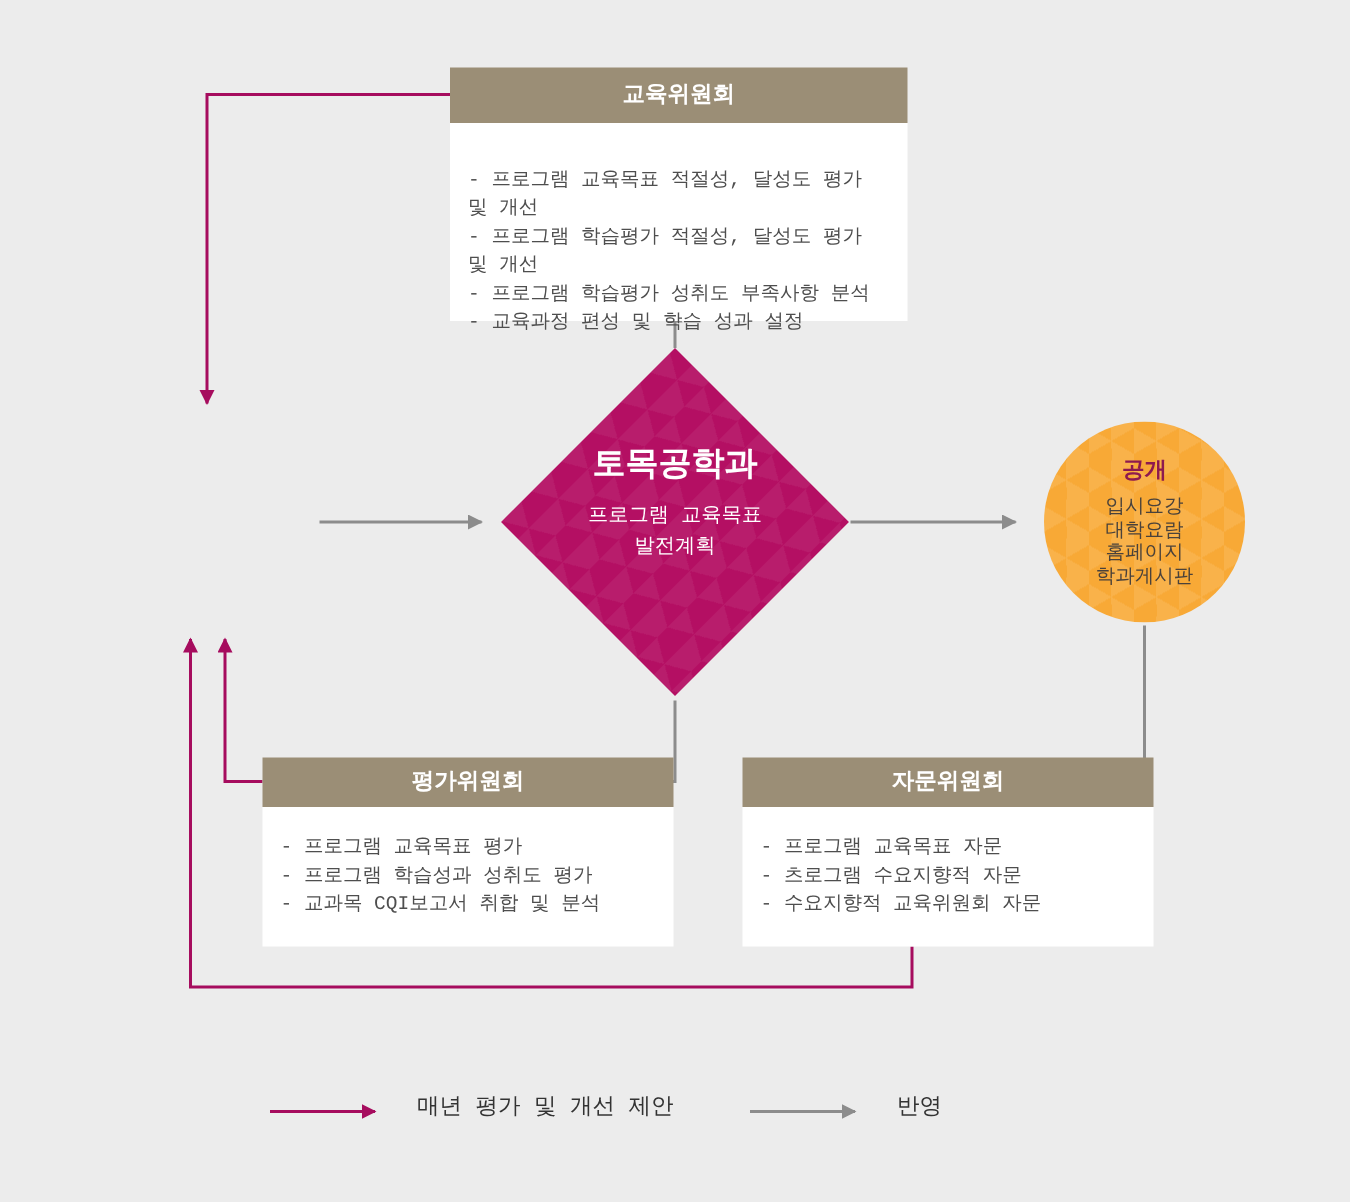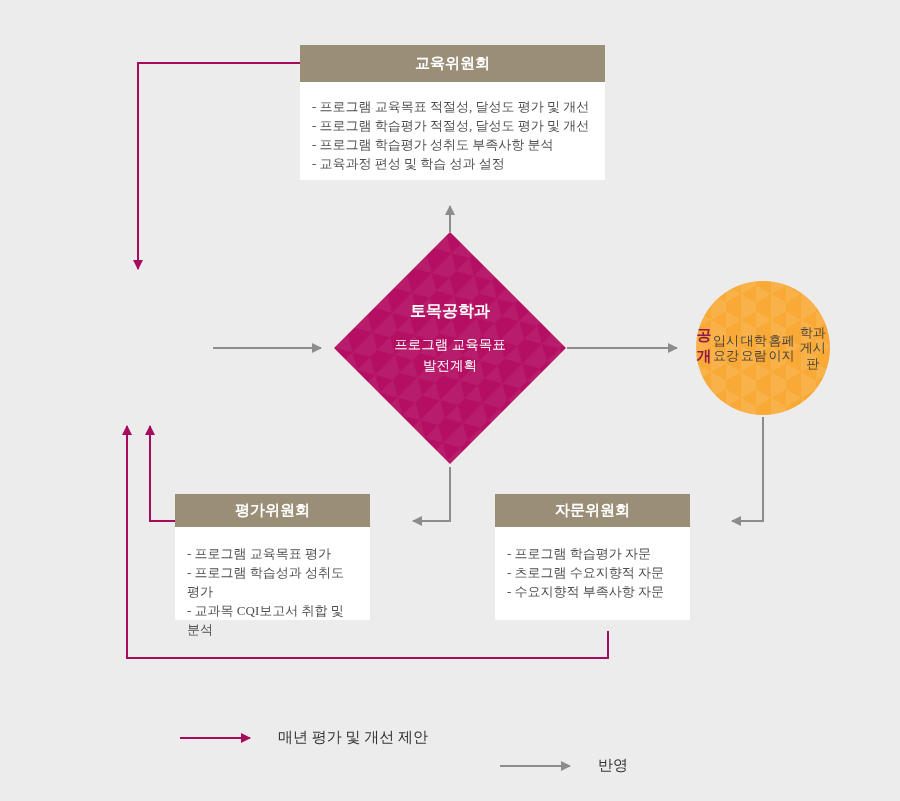--- a/index.html
+++ b/index.html
@@ -2,21 +2,21 @@
 <html><head>
 <meta charset="utf-8">
 <style>
   html, body { margin: 0; padding: 0; }
   body { background: #ececec; }
   .canvas {
     position: relative;
     width: 900px;
     height: 801px;
     background: #ececec;
-    font-family: Liberation Serif, serif;
+    font-family: Liberation Mono, monospace;
     overflow: hidden;
   }
   .arrow-layer {
     position: absolute;
     left: 0; top: 0;
     width: 900px; height: 801px;
     pointer-events: none;
   }
 
   
@@ -30,40 +30,40 @@
   .committee-body {
     background: #ffffff;
     box-sizing: border-box;
     color: #4e4e4e;
     font-size: 13px;
     line-height: 19px;
     text-align: left;
   }
   .edu-box { left: 300px; top: 45px; width: 305px; }
   .edu-box .committee-header { height: 37px; line-height: 37px; font-size: 15px; }
-  .edu-box .committee-body { height: 98px; padding: 15px 12px 0 12px; }
-
-  .small-box { width: 195px; top: 494px; }
+  .edu-box .committee-body { height: 132px; padding: 28px 12px 0 12px; }
+
+  .small-box { width: 274px; top: 505px; }
   .eval-box { left: 175px; }
   .advisory-box { left: 495px; }
   .small-box .committee-header { height: 33px; line-height: 33px; font-size: 15px; }
   .small-box .committee-body { height: 93px; padding: 17px 12px 4px 12px; }
 
   
   .circle {
     position: absolute;
     border-radius: 50%;
     background-color: #f8a936;
     background-image: conic-gradient(from 0deg at 50% 50%,
       rgba(255,255,255,0.10) 0deg 60deg, rgba(255,255,255,0) 60deg 120deg,
       rgba(255,255,255,0.10) 120deg 180deg, rgba(255,255,255,0) 180deg 240deg,
       rgba(255,255,255,0.10) 240deg 300deg, rgba(255,255,255,0) 300deg 360deg);
     background-size: 30px 26px;
     display: flex;
-    flex-direction: row;
+    flex-direction: column;
     align-items: center;
     justify-content: center;
     text-align: center;
   }
   .left-circle { left: 70px; top: 278px; width: 140px; height: 140px; }
   .right-circle { left: 696px; top: 281px; width: 134px; height: 134px; }
   .circle-title {
     color: #8e1a4f;
     font-weight: bold;
     font-size: 15px;
@@ -90,34 +90,34 @@
     background-size: 32px 28px;
   }
   .diamond-text {
     position: absolute;
     left: 335px; top: 300px;
     width: 230px;
     text-align: center;
     color: #ffffff;
   }
   .diamond-title {
-    font-size: 16px;
+    font-size: 22px;
     font-weight: bold;
     line-height: 22px;
     margin-bottom: 13px;
   }
   .diamond-line {
     font-size: 13.5px;
     line-height: 20.5px;
   }
 
   
-  .legend-item { position: absolute; display: flex; align-items: center; }
+  .legend-item { position: absolute; display: flex; align-items: flex-end; }
   .legend-magenta { left: 180px; top: 728px; }
-  .legend-gray { left: 500px; top: 728px; margin-top: 28px; }
+  .legend-gray { left: 500px; top: 728px; }
   .legend-label {
     color: #333333;
     font-size: 15px;
     margin-left: 18px;
     white-space: nowrap;
   }
 </style>
 </head>
 <body>
 
@@ -175,23 +175,23 @@
     <div class="committee-body">
       <div class="item">- 프로그램 교육목표 평가</div>
       <div class="item">- 프로그램 학습성과 성취도 평가</div>
       <div class="item">- 교과목 CQI보고서 취합 및 분석</div>
     </div>
   </div>
 
   <div class="committee small-box advisory-box">
     <div class="committee-header">자문위원회</div>
     <div class="committee-body">
-      <div class="item">- 프로그램 학습평가 자문</div>
+      <div class="item">- 프로그램 교육목표 자문</div>
       <div class="item">- 츠로그램 수요지향적 자문</div>
-      <div class="item">- 수요지향적 부족사항 자문</div>
+      <div class="item">- 수요지향적 교육위원회 자문</div>
     </div>
   </div>
 
   <div class="legend-item legend-magenta">
     <svg width="80" height="12" xmlns="http://www.w3.org/2000/svg">
       <line x1="0" y1="6" x2="70" y2="6" stroke="#a60c5e" stroke-width="2" marker-end="url(#arrow-magenta)"></line>
     </svg>
     <span class="legend-label">매년 평가 및 개선 제안</span>
   </div>
   <div class="legend-item legend-gray">

